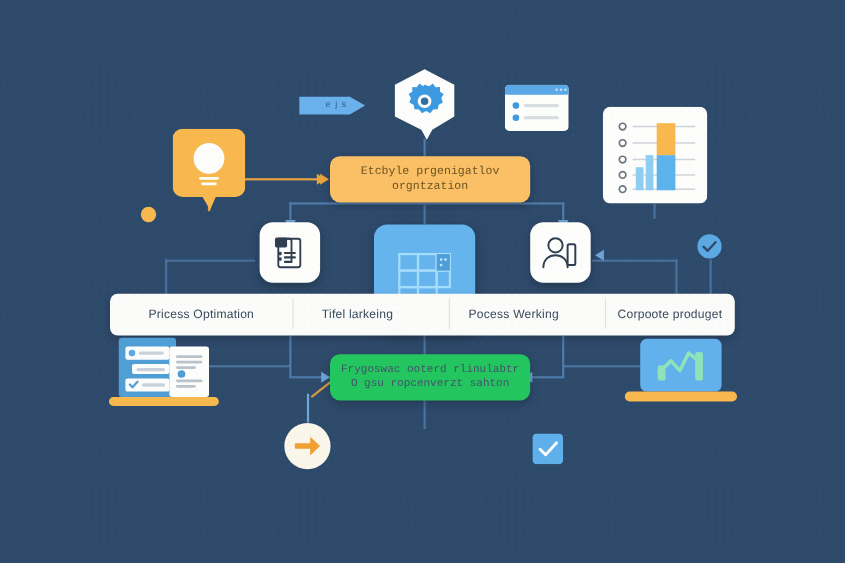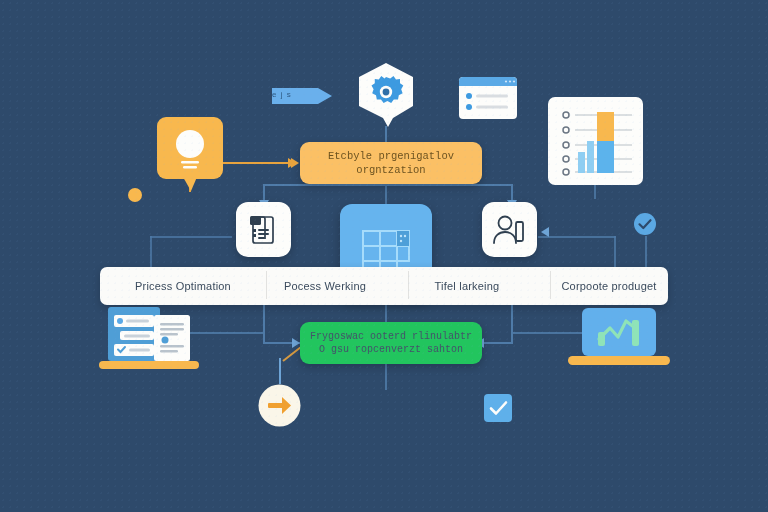--- a/index.html
+++ b/index.html
@@ -99,21 +99,21 @@
 
   <div class="lineLt" style="left:279px;top:358px;width:2px;height:26px;"></div>
   <div class="lineOr" style="left:283px;top:360px;width:22px;height:2px;transform:rotate(-38deg);transform-origin:left center;opacity:.9;"></div>
 
   <div class="line" style="left:645px;top:270px;width:1.5px;height:0;"></div>
 
   <div class="abs" style="left:272px;top:85px;width:62px;height:22px;">
     <svg width="62" height="22" viewBox="0 0 62 22">
       <path d="M0 3 h46 l14 8 -14 8 H0 Z" fill="#6ab0ec"></path>
     </svg>
-    <span style="position:absolute;left:0;top:5px;font-size:8px;color:#2f5b85;letter-spacing:1px;">e j s</span>
+    <span style="position:absolute;left:24px;top:5px;font-size:8px;color:#2f5b85;letter-spacing:1px;">e j s</span>
   </div>
 
   <div class="abs" style="left:355px;top:62px;">
     <svg width="62" height="66" viewBox="0 0 62 66">
       <path d="M31 1 L58 15 L58 44 L38 56 L33 65 L28 56 L4 44 L4 15 Z" fill="#fdfdfb"></path>
       <g transform="translate(31,30)">
         <path d="M0,-15 L4.2,-13.6 L7.5,-16 L10,-12.6 L14,-13 L14,-8.7 L17.3,-6.5 L15.2,-2.8 L16.6,1.2 L12.8,3.2 L12,7.4 L7.8,7.6 L5.2,11 L1.4,9 L-2.4,11 L-5,7.6 L-9.2,7.4 L-10,3.2 L-13.8,1.2 L-12.4,-2.8 L-14.5,-6.5 L-11.2,-8.7 L-11.2,-13 L-7.2,-12.6 L-4.7,-16 L-1.4,-13.6 Z" fill="#3d9ae0"></path>
         <circle r="6.2" fill="#fdfdfb"></circle>
         <circle r="3.4" fill="#2f6fa8"></circle>
       </g>
@@ -232,22 +232,22 @@
 
   <div class="abs" style="left:633px;top:212px;">
     <svg width="24" height="24" viewBox="0 0 24 24">
       <circle cx="12" cy="12" r="11" fill="#5ba8e3"></circle>
       <path d="M6.5 12.3 L10.3 16 L17.5 8.2" fill="none" stroke="#2e4a6b" stroke-width="2.2" stroke-linecap="round" stroke-linejoin="round"></path>
     </svg>
   </div>
 
   <div id="procbar">
     <div class="seg">Pricess Optimation</div>
+    <div class="seg">Tifel larkeing</div>
     <div class="seg">Pocess Werking</div>
-    <div class="seg">Tifel larkeing</div>
     <div class="seg">Corpoote produget</div>
   </div>
 
   <div class="abs" style="left:99px;top:305px;">
     <svg width="100" height="67" viewBox="0 0 100 67">
       <rect x="9" y="2" width="52" height="54" rx="3" fill="#4f9ed6"></rect>
       <g fill="#fdfdfb">
         <rect x="15" y="10" width="40" height="12" rx="2"></rect>
         <rect x="21" y="26" width="34" height="9" rx="2"></rect>
         <rect x="15" y="39" width="40" height="12" rx="2"></rect>

